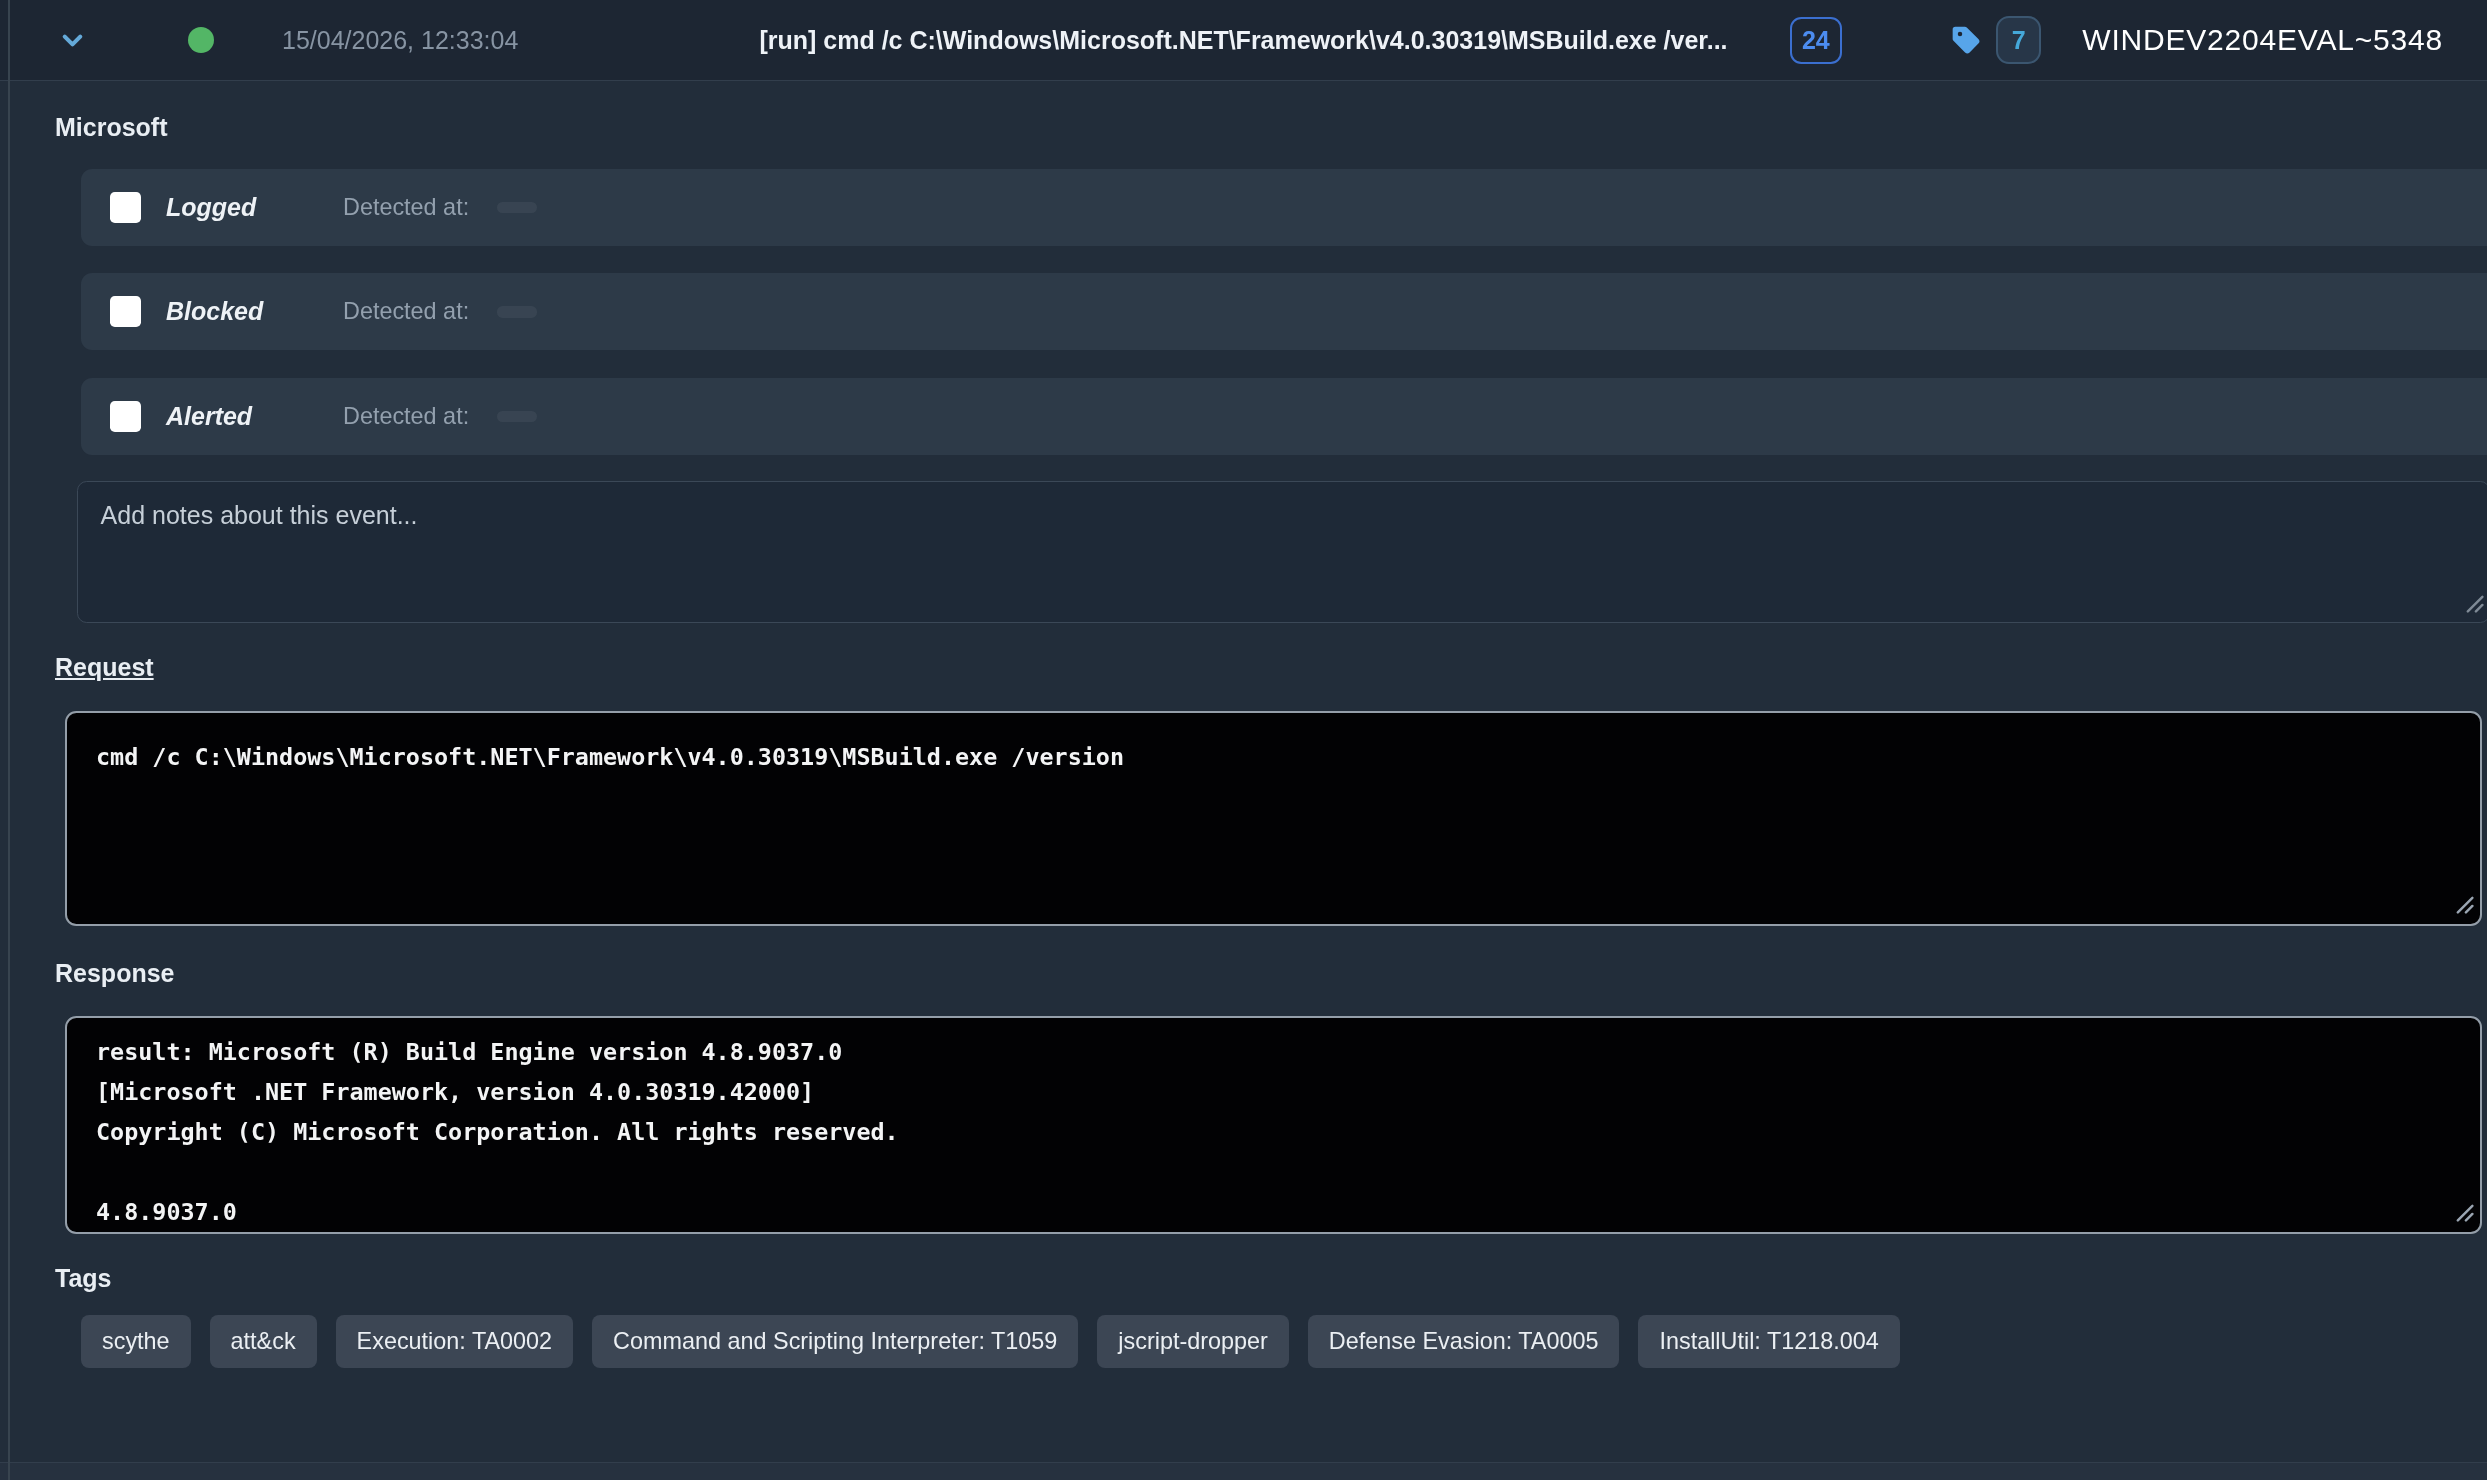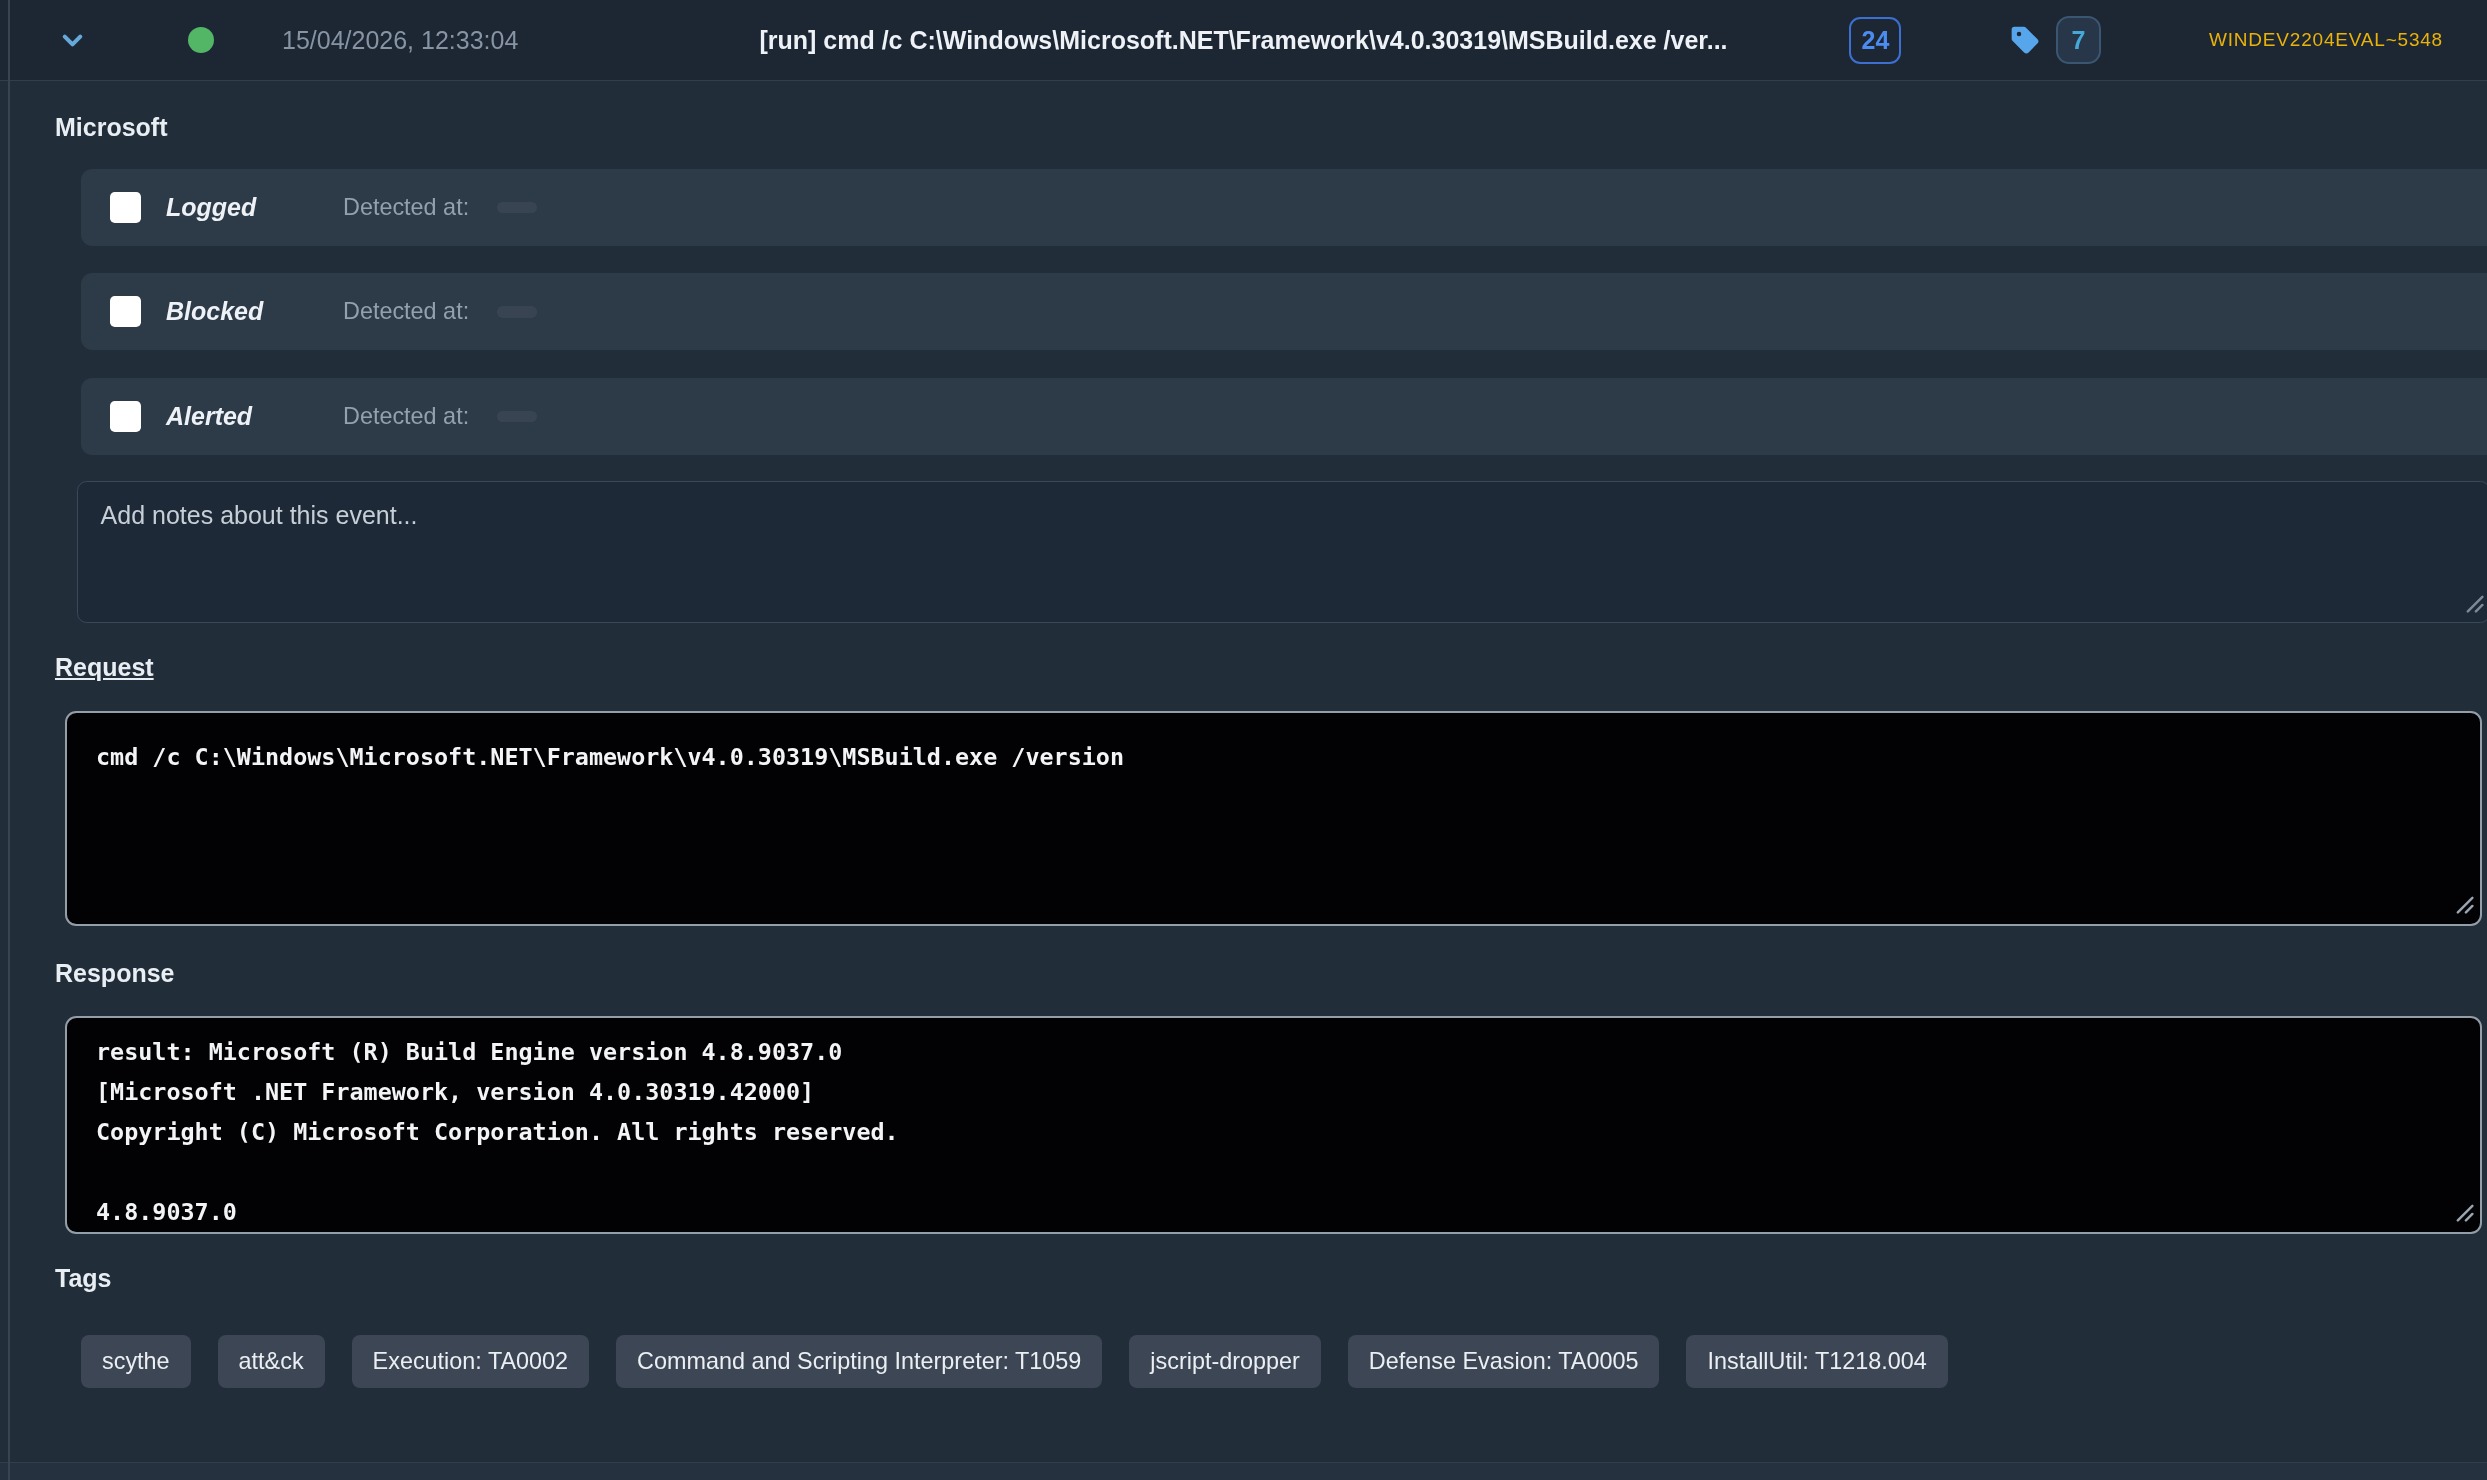--- a/index.html
+++ b/index.html
@@ -26,21 +26,21 @@
   .badge-count{
     min-width:52px;height:47px;padding:0 8px;border:2.4px solid #3b6fd0;border-radius:11.3px;
     display:flex;align-items:center;justify-content:center;
     color:#4c8cf0;font-size:25px;font-weight:700;text-align:right;
   }
   .tag-icon-wrap{margin-left:108px;display:flex;align-items:center;}
   .badge-tags{
     margin-left:14.5px;min-width:45px;height:48px;background:#273648;border:2.4px solid #3b5670;border-radius:13px;
     display:flex;align-items:center;justify-content:center;color:#45a8d9;font-size:25px;font-weight:700;
   }
-  .hostname{margin-left:108px;font-size:19px;color:#eab308;letter-spacing:0.8px;white-space:nowrap;}
+  .hostname{margin-left:41px;font-size:30px;color:#ffffff;letter-spacing:0.8px;white-space:nowrap;}
 
   
   .content{position:relative;}
   .section-heading{margin:0;margin-left:55px;font-size:25px;line-height:25px;font-weight:600;color:#e9eef3;}
   .h-assessment{margin-top:34px;}
   .h-request{margin-top:32px;text-decoration:underline;}
   .h-response{margin-top:35px;}
   .h-tags{margin-top:32px;}
 
   .assess-row{
@@ -74,21 +74,21 @@
     position:relative;margin-left:65px;margin-top:31px;width:2417px;height:215px;
     background:#020204;border:2.4px solid #949ea9;border-radius:11.3px;
     padding:24px 29px;overflow:hidden;
   }
   .codebox.response{margin-top:30px;height:218px;padding-top:14.5px;}
   .codebox pre{
     margin:0;font-family:"DejaVu Sans Mono",monospace;font-weight:700;
     font-size:23.4px;line-height:40px;color:#f3f4f5;white-space:pre-wrap;
   }
 
-  .chips{margin-left:81px;margin-top:44px;display:flex;align-items:flex-end;gap:27px;}
+  .chips{margin-left:81px;margin-top:24px;display:flex;align-items:flex-end;gap:19px;}
   .chip{
     height:53px;padding:0 21px;background:#3c4654;border-radius:8px;
     display:flex;align-items:center;font-size:23.4px;color:#ebeff3;white-space:nowrap;cursor:pointer;
   }
 
   .bottom-strip{
     position:absolute;left:0;right:0;bottom:0;height:19.4px;
     background:#26313f;border-top:1.6px solid #323e4c;
   }
 </style>

